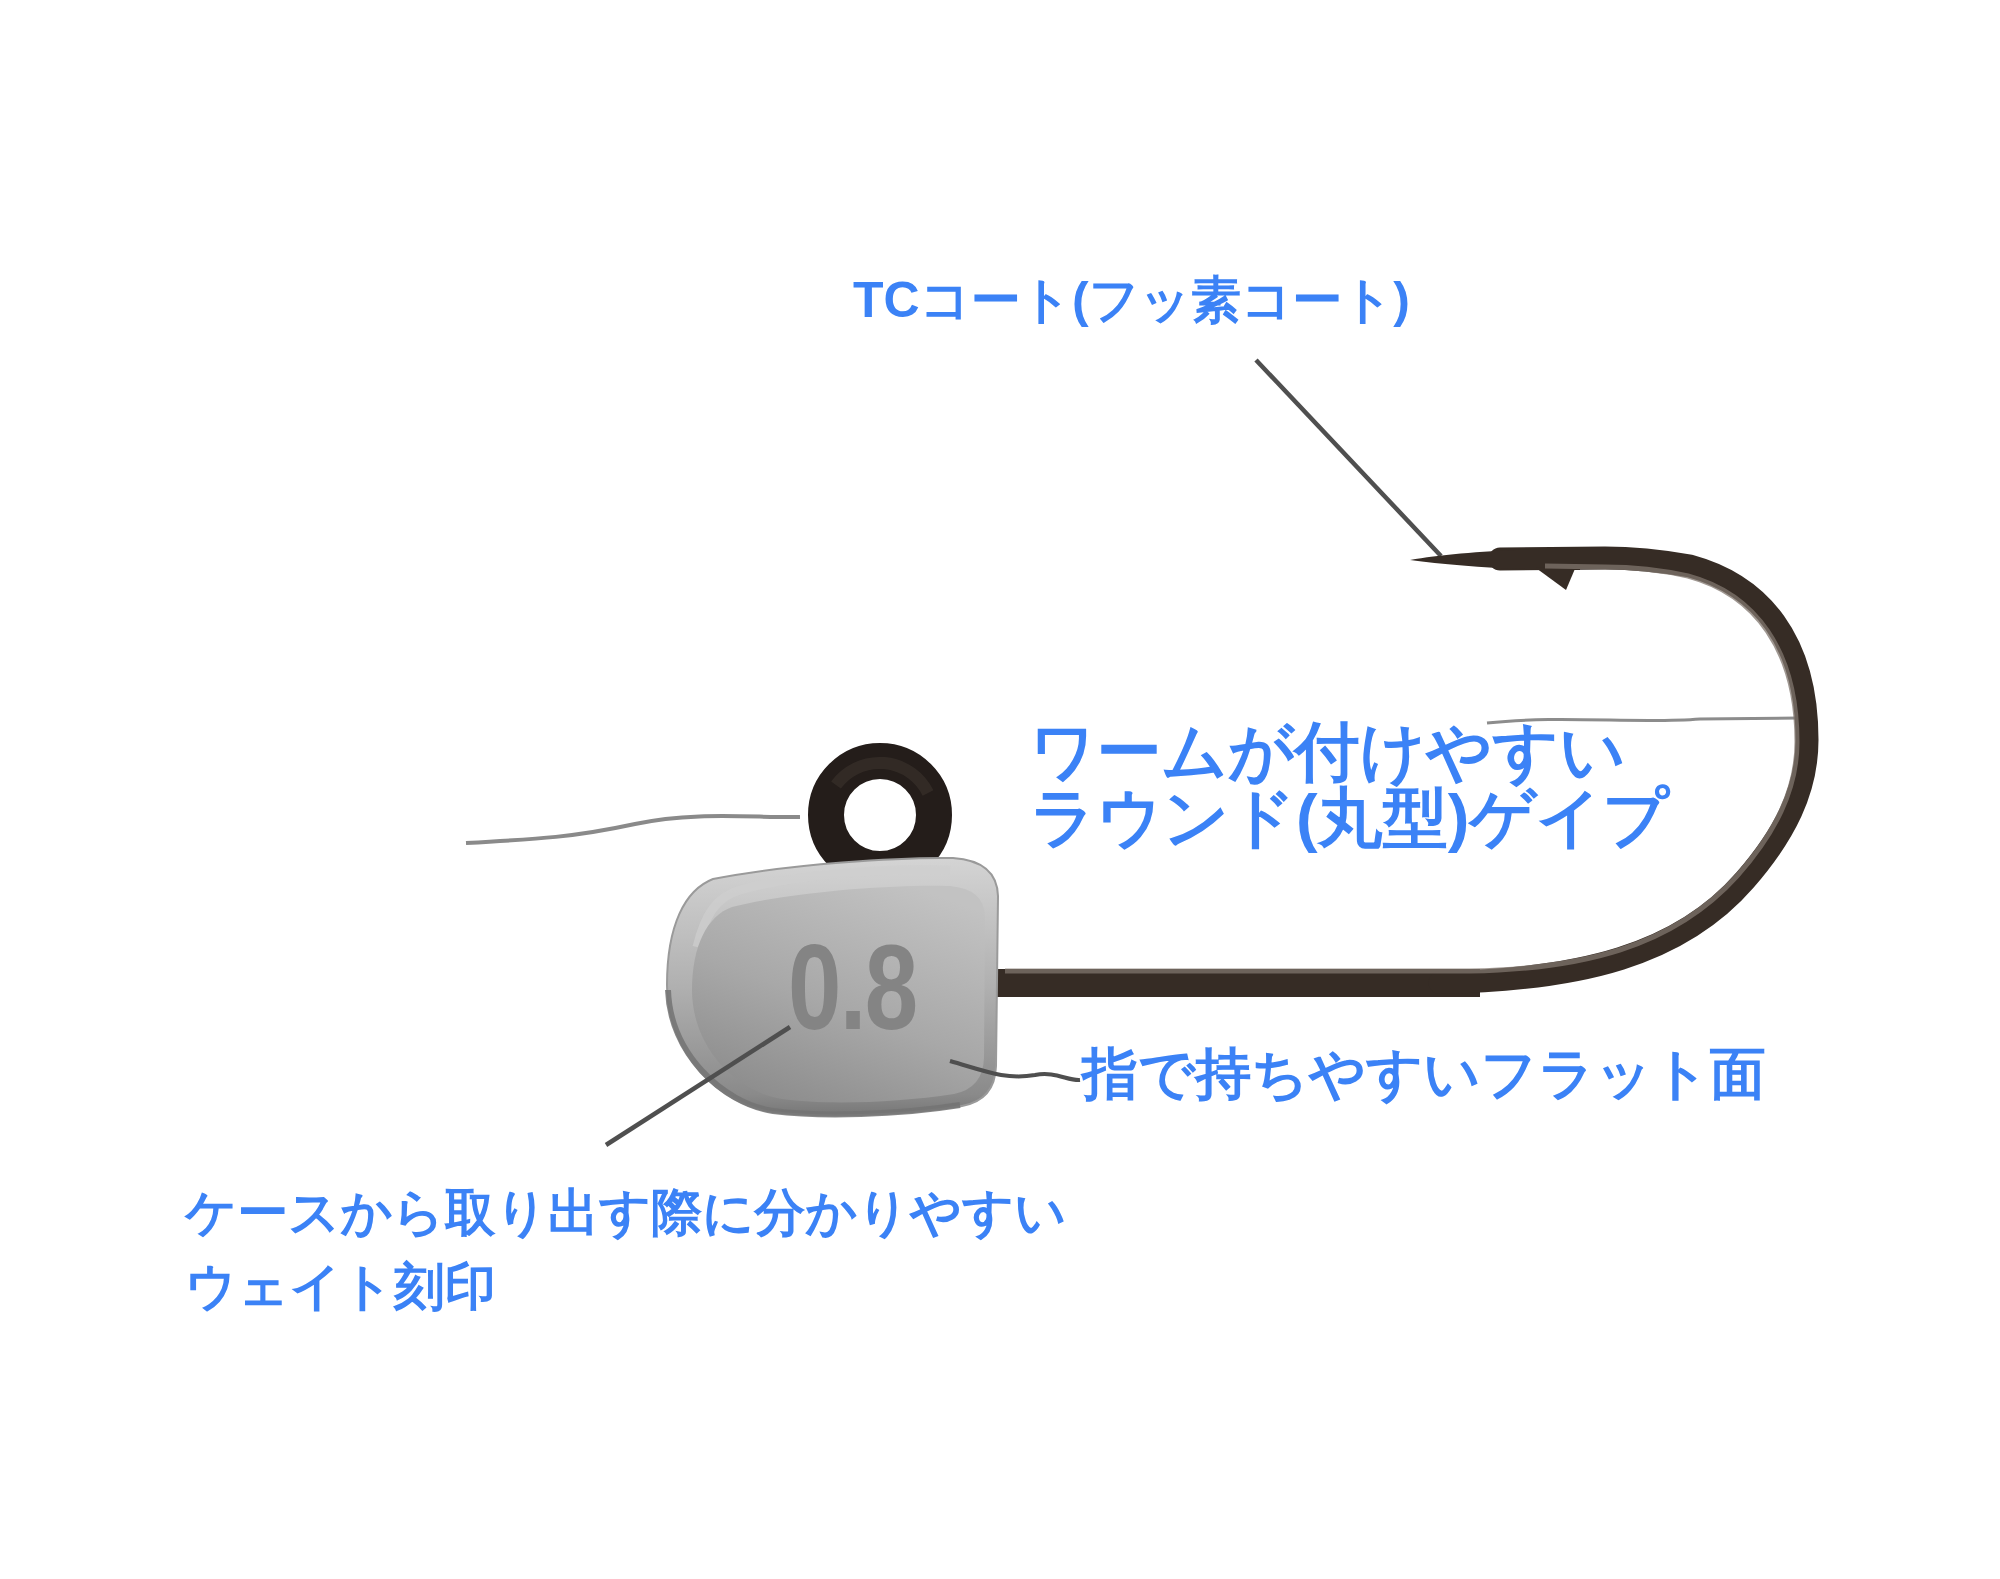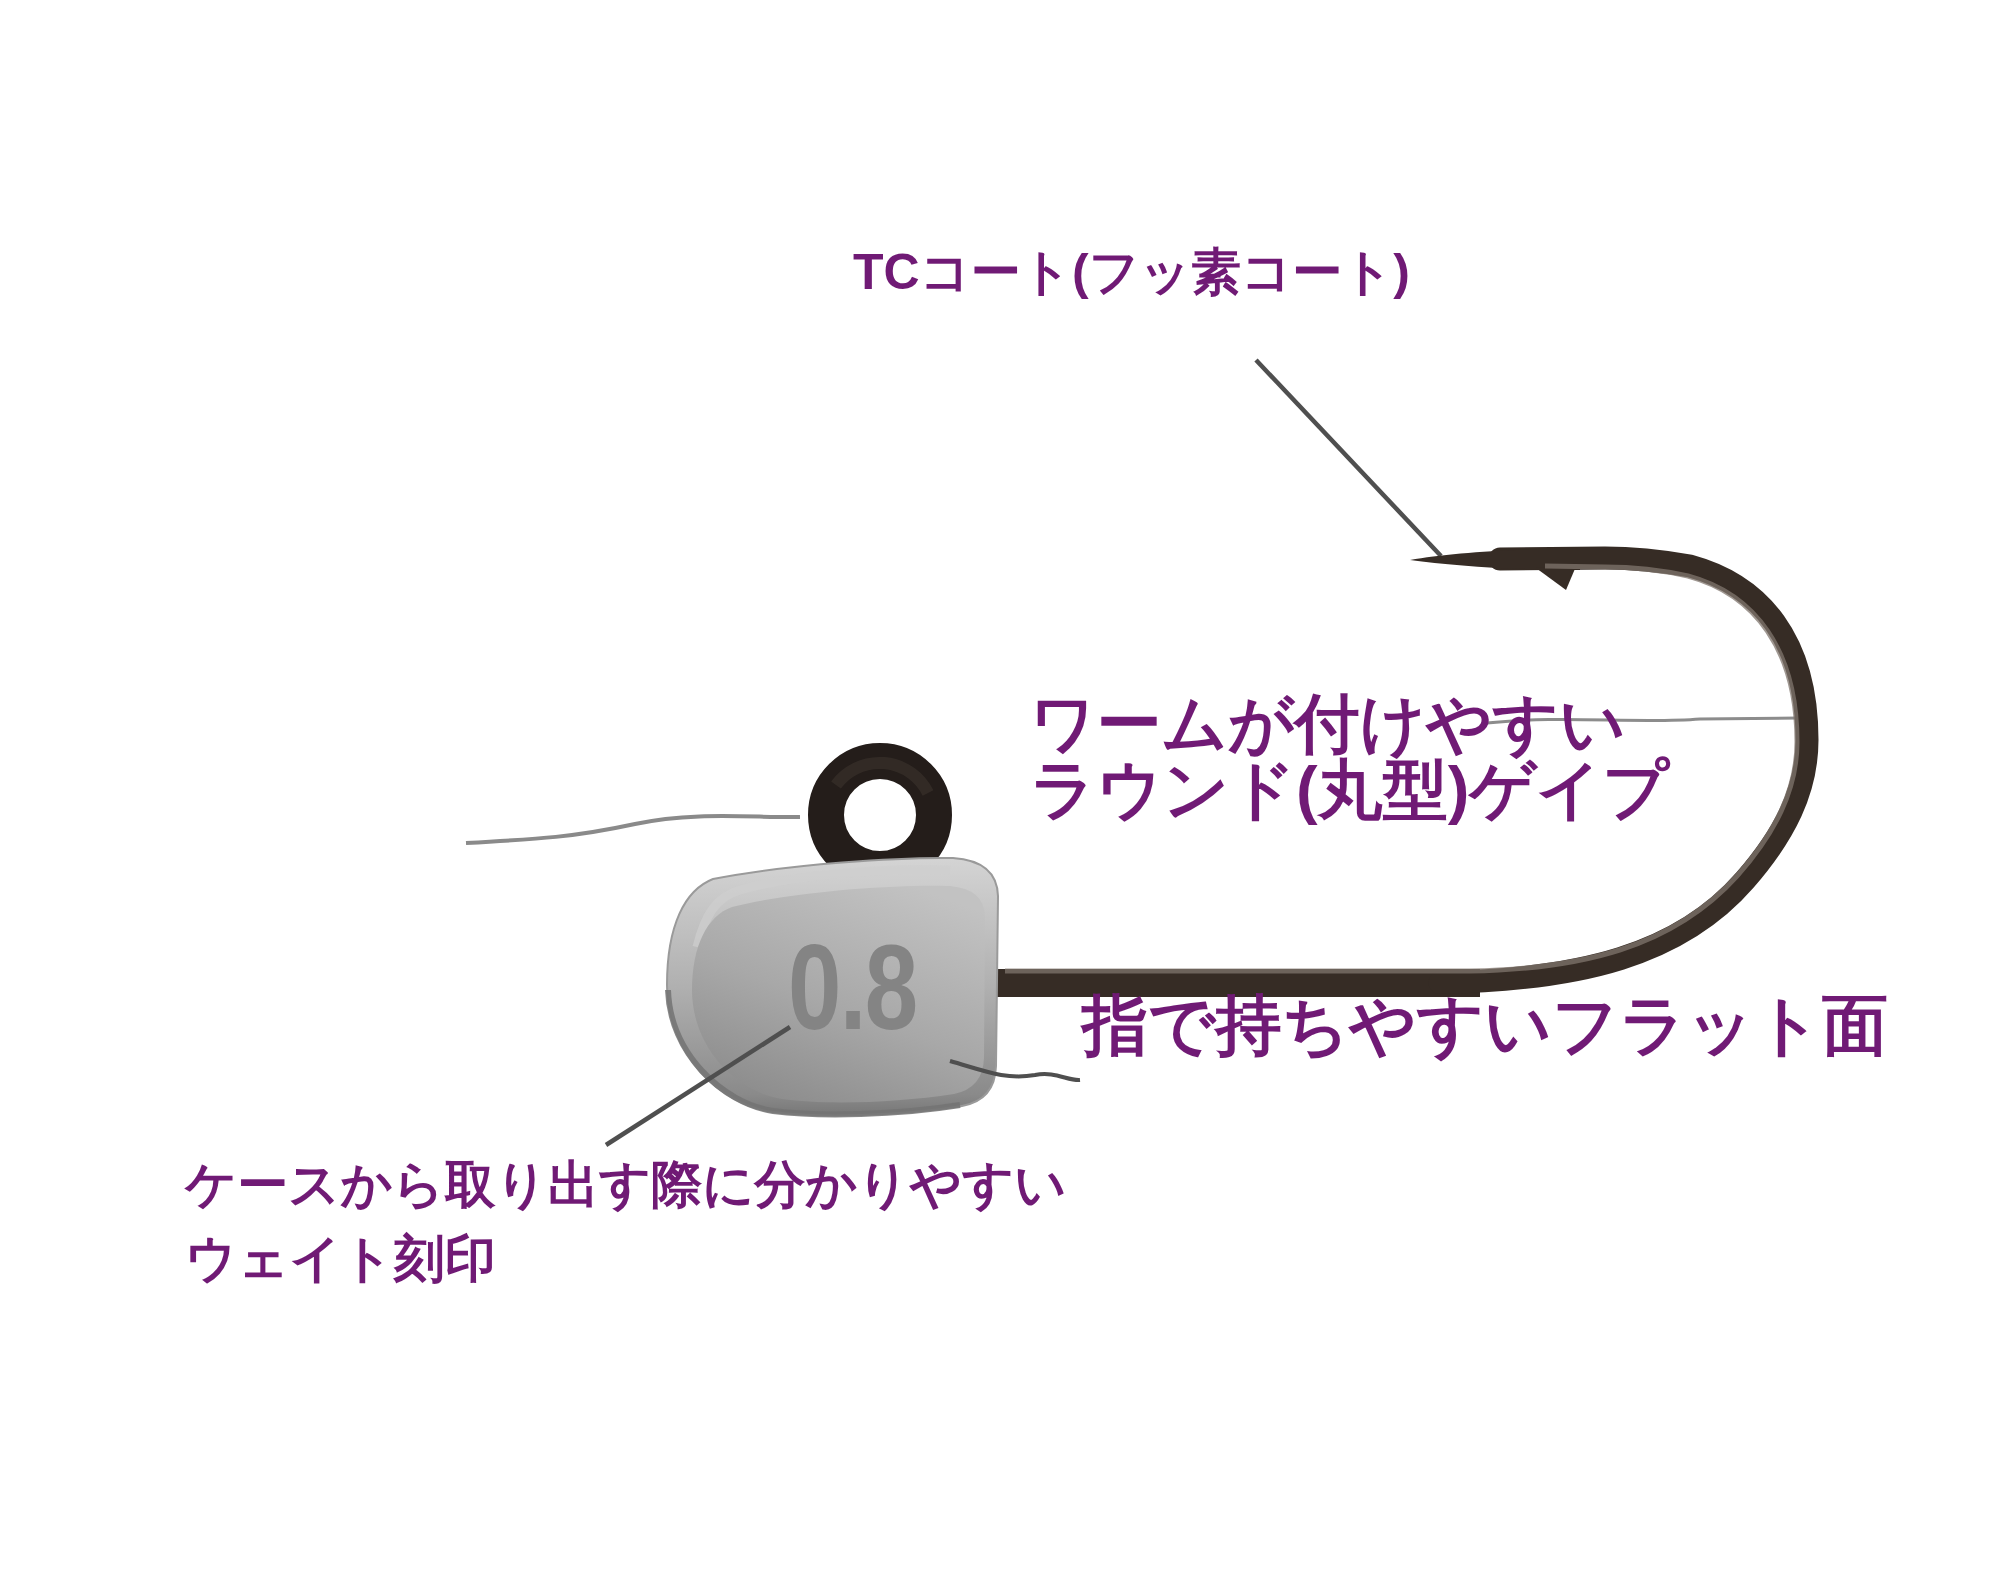--- a/index.html
+++ b/index.html
@@ -1,18 +1,18 @@
 <!DOCTYPE html>
 <html><head>
 <meta charset="utf-8">
 <style>
   html,body{margin:0;padding:0;}
   #canvas{position:relative;width:2000px;height:1579px;background:#ffffff;overflow:hidden;
           font-family:"Liberation Sans",sans-serif;}
-  .ann{position:absolute;color:#701a75;font-weight:bold;white-space:nowrap;}
+  .ann{position:absolute;color:#3b82f6;font-weight:bold;white-space:nowrap;margin-top:28px;}
   #svg-layer{position:absolute;left:0;top:0;}
   #weight-label{position:absolute;left:788px;top:918px;font-size:120px;font-weight:bold;
                 color:#848484;transform:scaleX(0.8);transform-origin:0 0;letter-spacing:-2px;}
 </style>
 </head>
 <body>
 
 <div id="canvas">
 
   <svg id="svg-layer" width="2000" height="1579" viewBox="0 0 2000 1579">
@@ -84,21 +84,21 @@
   <div class="ann" style="left:853px;top:238px;font-size:50px;line-height:68px;">
     <div>TCコート(フッ素コート)</div>
   </div>
 
 
   <div class="ann" style="left:1030px;top:691px;font-size:65px;line-height:66px;">
     <div>ワームが付けやすい</div>
     <div>ラウンド(丸型)ゲイプ</div>
   </div>
 
-  <div class="ann" style="left:1082px;top:994px;font-size:66px;line-height:62px;">
+  <div class="ann" style="left:1082px;top:1015px;font-size:56px;line-height:62px;">
     <div>指で持ちやすいフラット面</div>
   </div>
 
   <div class="ann" style="left:185px;top:1148px;font-size:51px;line-height:74px;">
     <div>ケースから取り出す際に分かりやすい</div>
     <div>ウェイト刻印</div>
   </div>
 
 </div>
 

